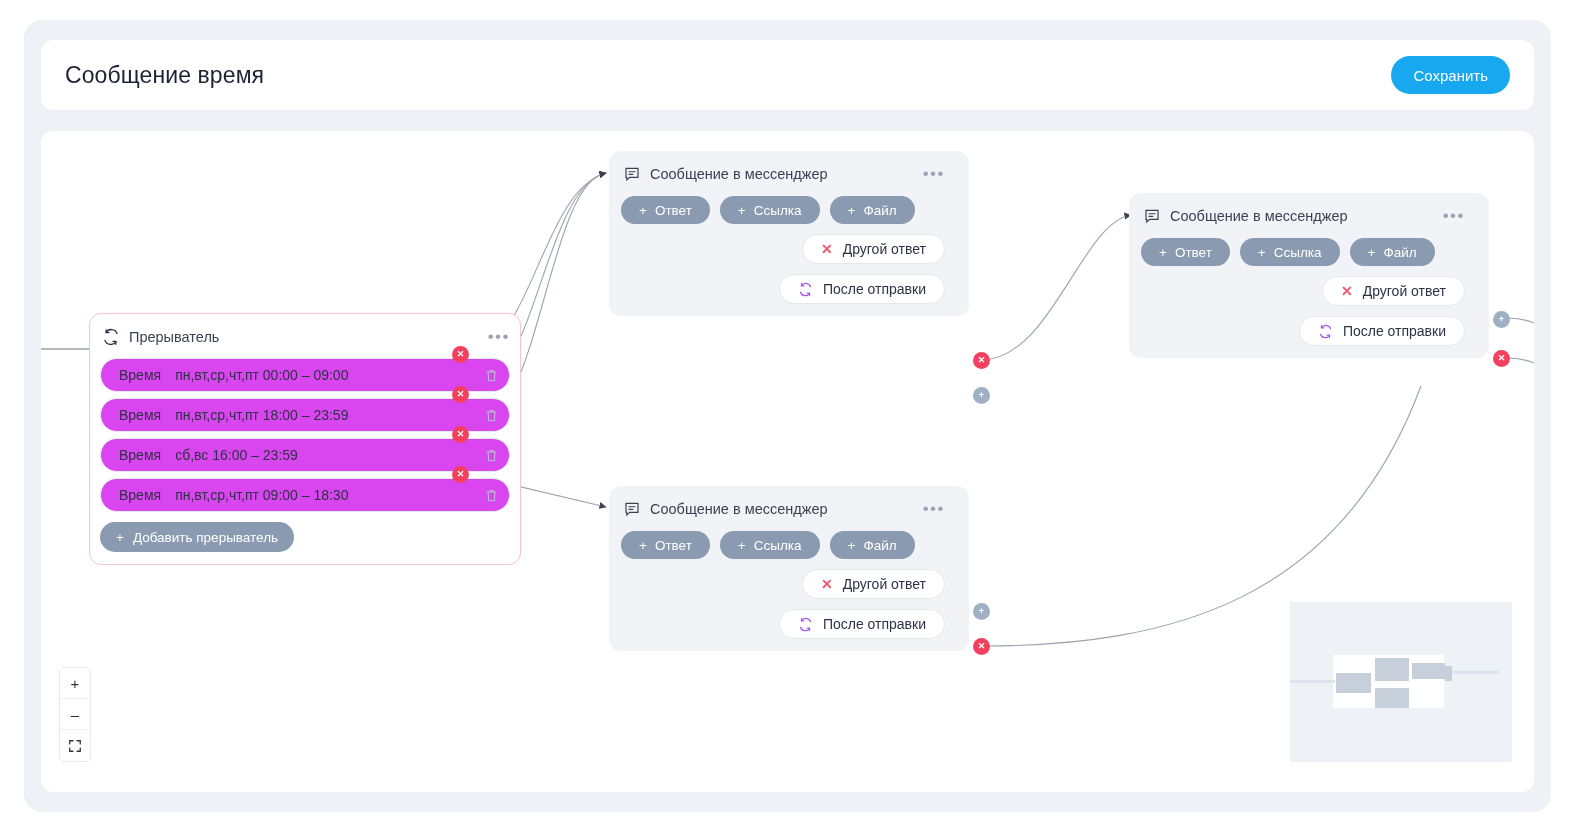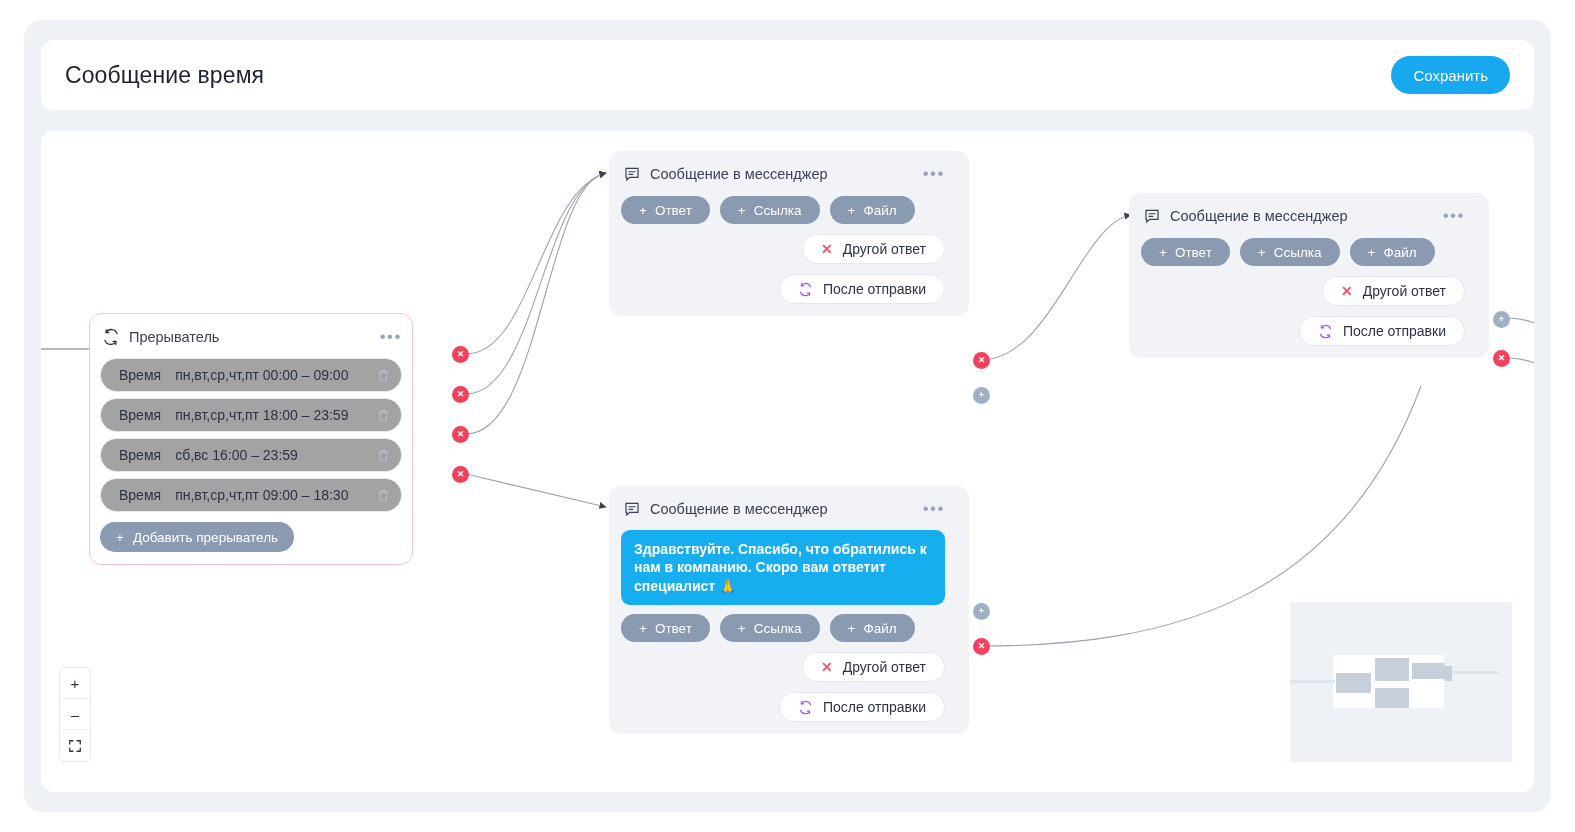--- a/index.html
+++ b/index.html
@@ -65,21 +65,21 @@
   
   .node-trigger {
     background: #ffffff;
     border: 1.5px solid #f7c3cf;
     padding: 10px 10px 12px 10px;
   }
   .time-row {
     display: flex; align-items: center;
     height: 34px; margin-bottom: 6px;
     border: 1px solid #e6e9f0; border-radius: 17px;
-    background: #a3a3a3; padding: 0 10px 0 18px;
+    background: #d946ef; padding: 0 10px 0 18px;
     font-size: 14px; color: #2b3344; cursor: pointer;
   }
   .time-label { color: #2b3344; margin-right: 14px; }
   .time-value { color: #2b3344; flex: 1; }
   .trash { color: #b9c1cf; font-size: 14px; cursor: pointer; display:flex; }
   .add-btn {
     display: inline-flex; align-items: center; gap: 9px;
     height: 30px; padding: 0 16px; margin-top: 4px;
     background: #8a9ab0; color: #fff; border: none; border-radius: 15px;
     font-size: 13.5px; cursor: pointer;
@@ -176,21 +176,21 @@
 
         <path d="M 940,229 C 1010,229 1040,92 1090,84" marker-end="url(#arw)"></path>
 
         <path d="M 940,515 C 1130,515 1300,470 1380,255"></path>
 
         <path d="M 1465,187 C 1480,187 1488,190 1493,192"></path>
         <path d="M 1465,227 C 1480,227 1488,230 1493,232"></path>
       </g>
     </svg>
 
-    <div class="node node-trigger" style="left:48px; top:182px; width:324px;">
+    <div class="node node-trigger" style="left:48px; top:182px; width:432px;">
       <div class="node-head">
         <span style="display:flex">
           <svg width="18" height="18" viewBox="0 0 24 24" fill="none" stroke="#2b3344" stroke-width="1.8" stroke-linecap="round">
             <path d="M20 7.5A8 8 0 0 0 5.5 6"></path>
               <path d="M4 16.5A8 8 0 0 0 18.5 18"></path>
             <path d="M5.6 2.4v3.7h3.7"></path>
               <path d="M18.4 21.6v-3.7h-3.7"></path>
           </svg>
         </span>
         <span class="node-title">Прерыватель</span>
@@ -345,21 +345,20 @@
       <div class="node-head">
         <span style="display:flex">
           <svg width="18" height="18" viewBox="0 0 24 24" fill="none" stroke="#3a4252" stroke-width="1.6" stroke-linecap="round">
             <path d="M4 4.5h16v12H9l-4 3.5v-3.5H4z"></path>
               <path d="M8 9h8M8 12.5h5"></path>
           </svg>
         </span>
         <span class="node-title">Сообщение в мессенджер</span>
         <span class="dots">•••</span>
       </div>
-      <div class="bubble">Здравствуйте. Спасибо, что обратились к нам в компанию. Скоро вам ответит специалист 🙏</div>
       <div class="chip-row">
         <button class="chip">
             <span>+</span>
             <span>Ответ</span>
           </button>
         <button class="chip">
             <span>+</span>
             <span>Ссылка</span>
           </button>
         <button class="chip">

